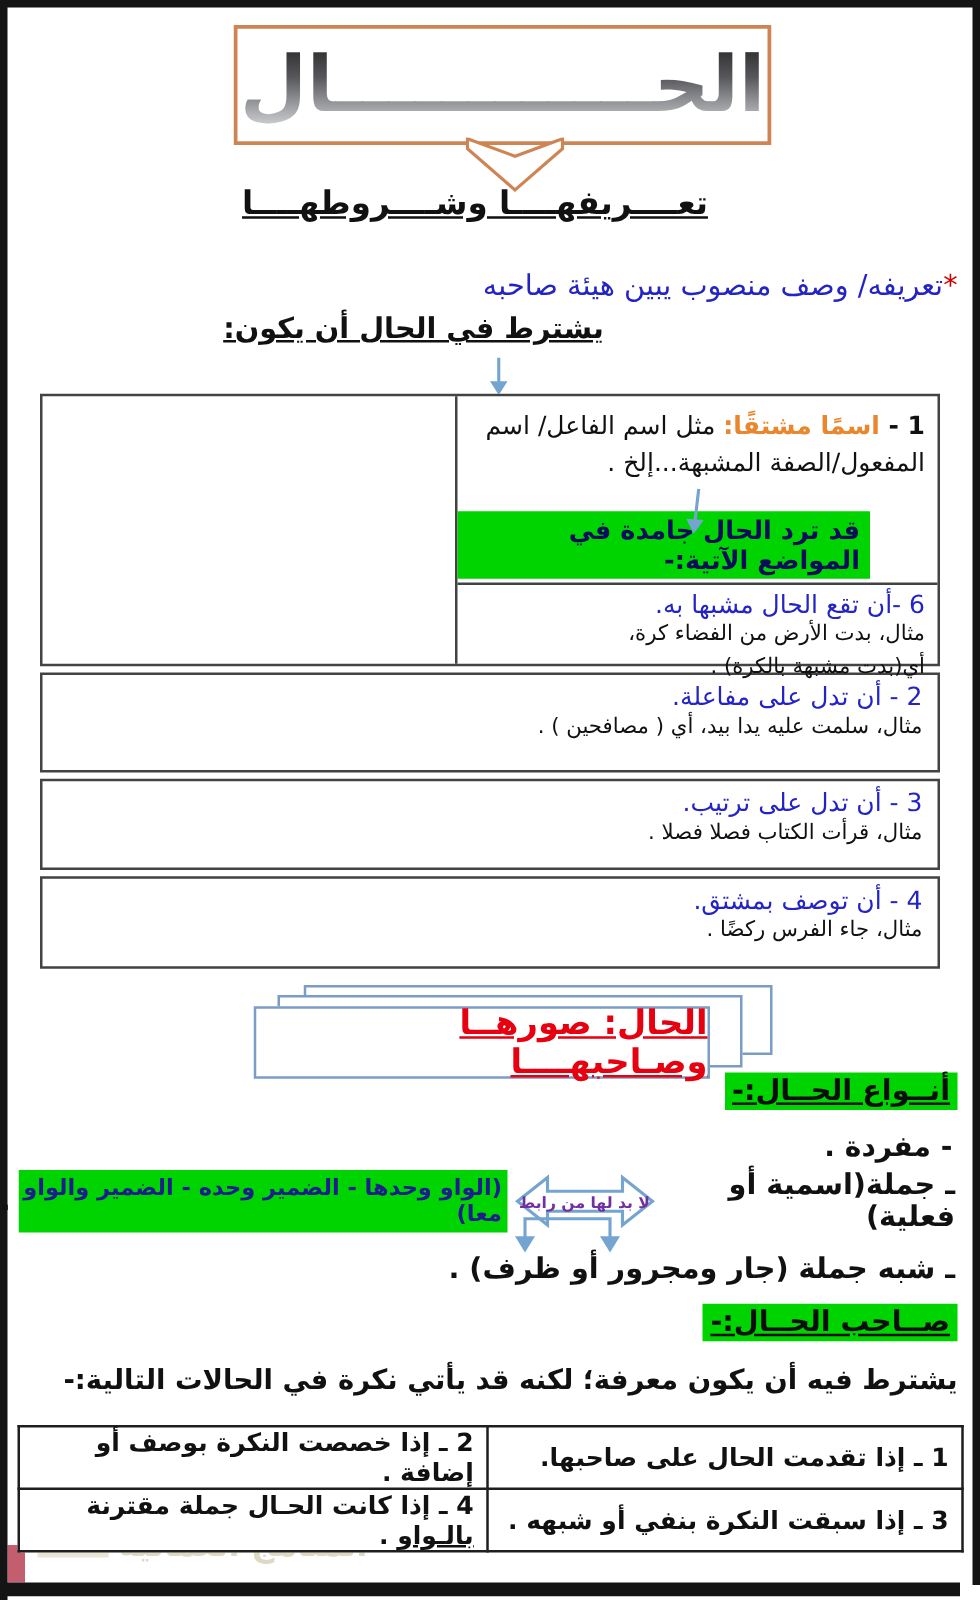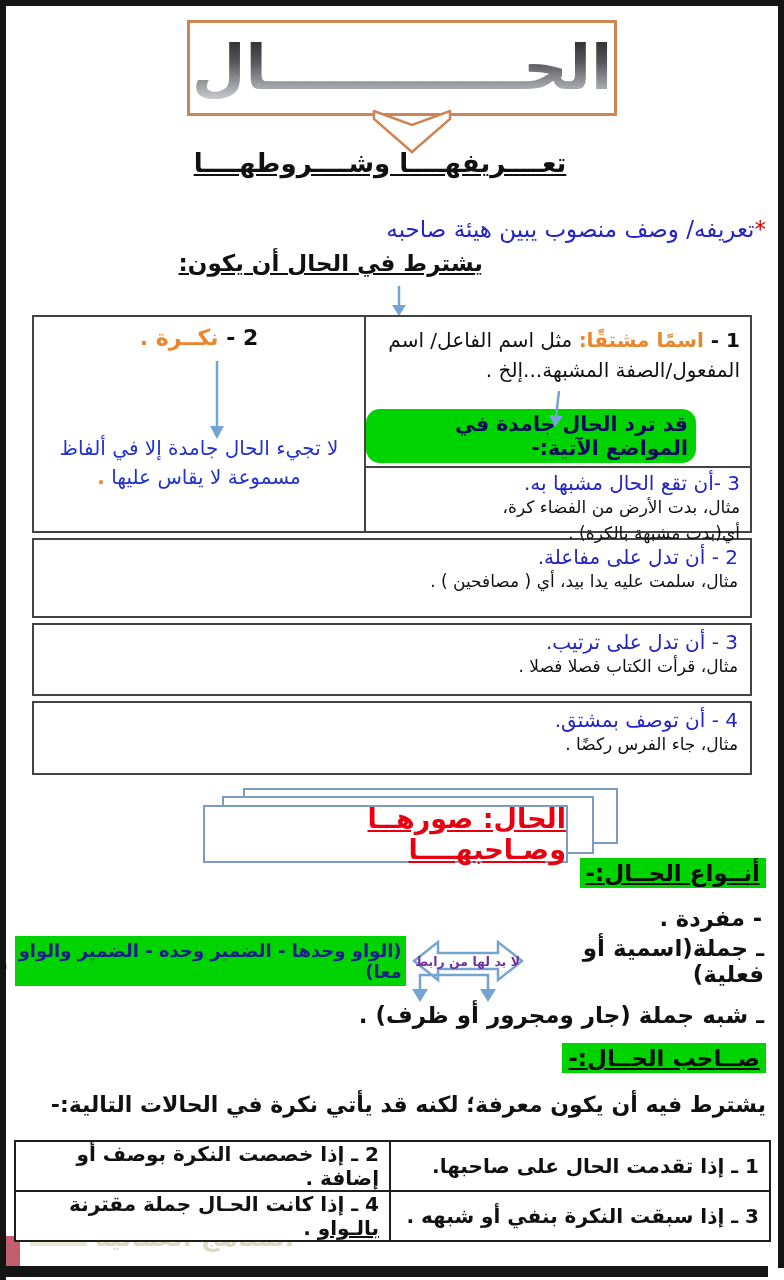--- a/index.html
+++ b/index.html
@@ -27,21 +27,21 @@
   
   .main-table{left:32px;top:315px;width:720px;}
   .row-a{display:flex;flex-direction:row;border:2px solid var(--border);height:218px;box-sizing:border-box;background:#fff;}
   .cell-right{width:386px;border-left:2px solid var(--border);position:relative;box-sizing:border-box;}
   .cell-left{flex:1;position:relative;text-align:center;}
   .cr-text{padding:8px 10px 0 4px;font-size:20px;line-height:1.5;color:#111;text-align:right;white-space:pre-line;}
   .orange-term{color:var(--term-orange);font-weight:bold;}
   .num{font-weight:bold;color:#111;}
   .green-head{display:block;margin:24px 0 0 0;padding:3px 8px 3px 4px;background:var(--green);
               color:var(--navy);font-weight:bold;font-size:20.5px;text-align:right;width:330px;
-              margin-right:auto;box-sizing:border-box;border-radius:14px;}
+              margin-right:auto;box-sizing:border-box;}
   .case-first{border-top:2px solid var(--border);margin-top:3px;padding:3px 10px 0 4px;}
   .case-title{color:var(--blue);font-size:20px;}
   .case-example{color:#111;font-size:17px;line-height:1.5;white-space:pre-line;}
   .nakira-term{margin-top:8px;font-size:22px;}
   .blue-note{margin-top:84px;color:#2233cc;font-size:20px;line-height:1.45;white-space:pre-line;}
   .note-tail{color:var(--term-orange);font-weight:bold;}
   .case-row{margin-top:5px;border:2px solid var(--border);padding:5px 12px 0 21px;box-sizing:border-box;background:#fff;}
   .case-row.h1{height:80px;} .case-row.h2{height:73px;} .case-row.h3{height:74px;}
   
   .stack-box{border:2.5px solid #7b9cc4;background:#fff;box-sizing:border-box;}
@@ -104,33 +104,24 @@
     <div class="row-a">
       <div class="cell-right">
         <div class="cr-text"><span class="num">1 - </span><span class="orange-term">اسمًا مشتقًا:</span><span> مثل اسم الفاعل/ اسم
 المفعول/الصفة المشبهة...إلخ .</span></div>
         <svg class="abs arrow-svg" style="left:180px;top:74px;" width="22" height="36" viewBox="0 0 22 36">
           <line x1="13" y1="0" x2="10" y2="26" stroke="currentColor" stroke-width="2.5"></line>
           <polygon points="3,24 17,25 9,36" fill="currentColor"></polygon>
         </svg>
         <div class="green-head">قد ترد الحال جامدة في المواضع الآتية:-</div>
         <div class="case-first">
-          <div class="case-title">3 -أن تقع الحال مشبها به.</div>
+          <div class="case-title">6 -أن تقع الحال مشبها به.</div>
           <div class="case-example">مثال، بدت الأرض من الفضاء كرة،
 أي(بدت مشبهة بالكرة) .</div>
         </div>
-      </div>
-      <div class="cell-left">
-        <div class="nakira-term"><span class="num">2 - </span><span class="orange-term">نكــرة .</span></div>
-        <svg class="abs arrow-svg" style="left:172px;top:44px;" width="22" height="78" viewBox="0 0 22 78">
-          <line x1="11" y1="0" x2="11" y2="66" stroke="currentColor" stroke-width="2.5"></line>
-          <polygon points="4,65 18,65 11,78" fill="currentColor"></polygon>
-        </svg>
-        <div class="blue-note"><span>لا تجيء الحال جامدة إلا في ألفاظ
-مسموعة لا يقاس عليها </span><span class="note-tail">.</span></div>
       </div>
     </div>
     <div class="case-row h1">
       <div class="case-title">2 - أن تدل على مفاعلة.</div>
       <div class="case-example">مثال،  سلمت عليه يدا بيد، أي ( مصافحين ) .</div>
     </div>
     <div class="case-row h2">
       <div class="case-title">3 - أن تدل على ترتيب.</div>
       <div class="case-example">مثال، قرأت الكتاب فصلا فصلا .</div>
     </div>

